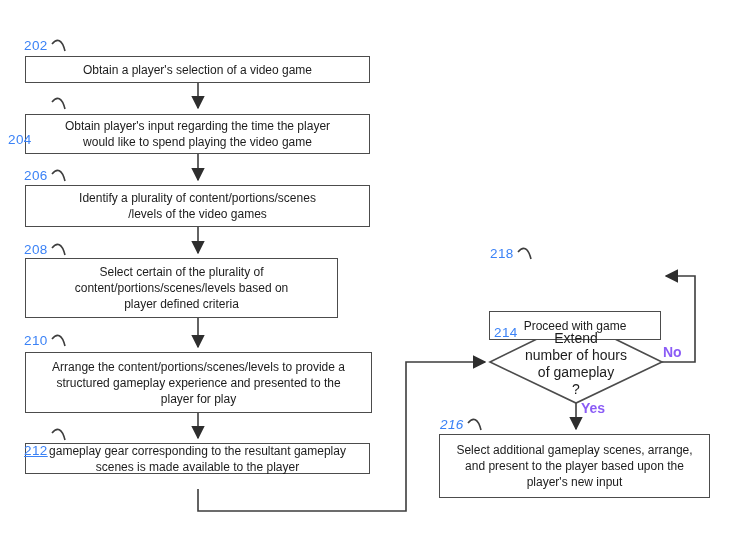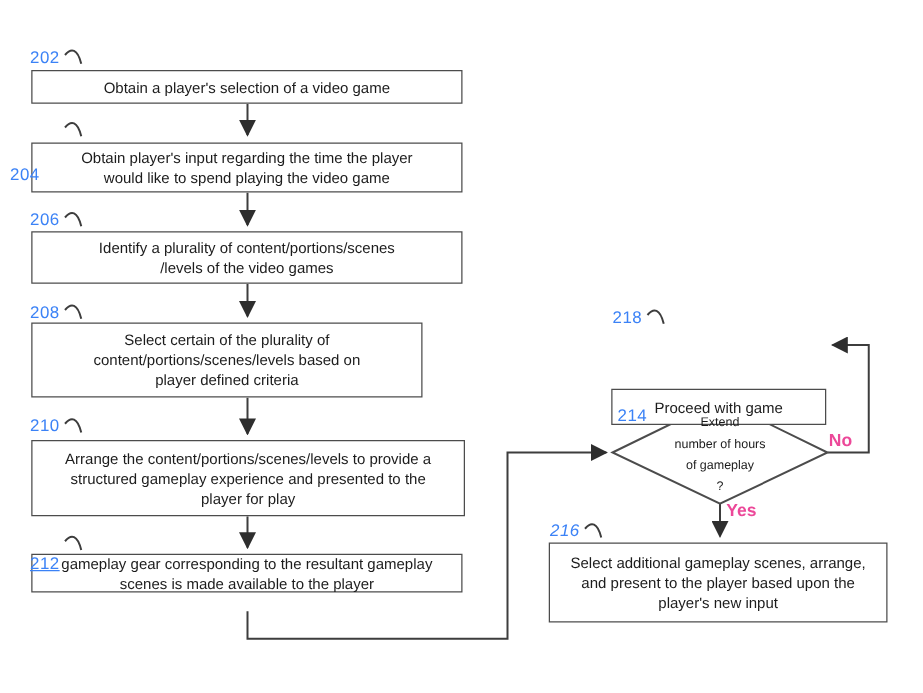--- a/index.html
+++ b/index.html
@@ -13,24 +13,24 @@
     border:1.5px solid #4c4c4c;
     display:flex;align-items:center;justify-content:center;
     text-align:center;font-size:12px;line-height:16px;
     white-space:pre-line;padding:0 4px;
   }
   .ref{
     position:absolute;font-size:13.5px;letter-spacing:.4px;color:#3b82f6;text-align:center;
   }
   .dtext{
     position:absolute;left:492px;top:330px;width:168px;
-    text-align:center;font-size:10px;line-height:17px;white-space:pre-line;
+    text-align:center;font-size:14px;line-height:17px;white-space:pre-line;
   }
   .elabel{
-    position:absolute;font-weight:bold;font-size:14px;color:#ec4899;
+    position:absolute;font-weight:bold;font-size:14px;color:#8b5cf6;
   }
 </style>
 </head>
 <body>
 
 <div class="stage">
 
   <svg class="lines" viewBox="0 0 738 554" fill="none" stroke="#3d3d3d" stroke-width="1.6">
     <defs>
       <marker id="ah" viewBox="0 0 10 10" refX="9" refY="5" markerWidth="8.5" markerHeight="8.5" orient="auto-start-reverse">

